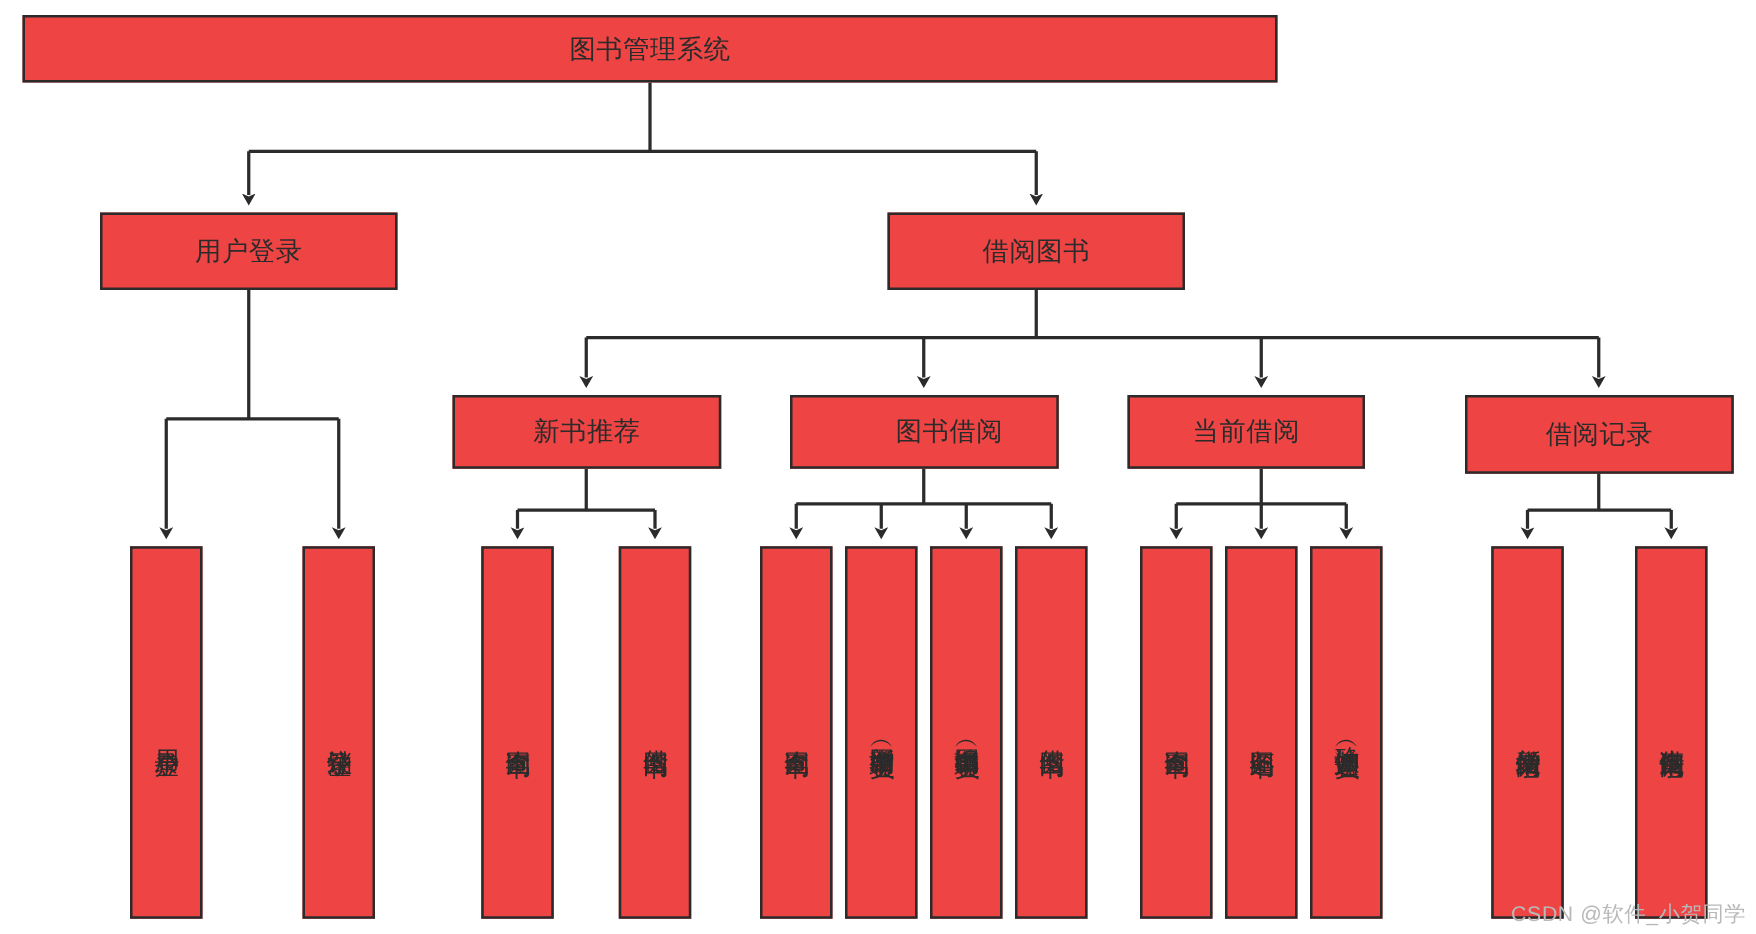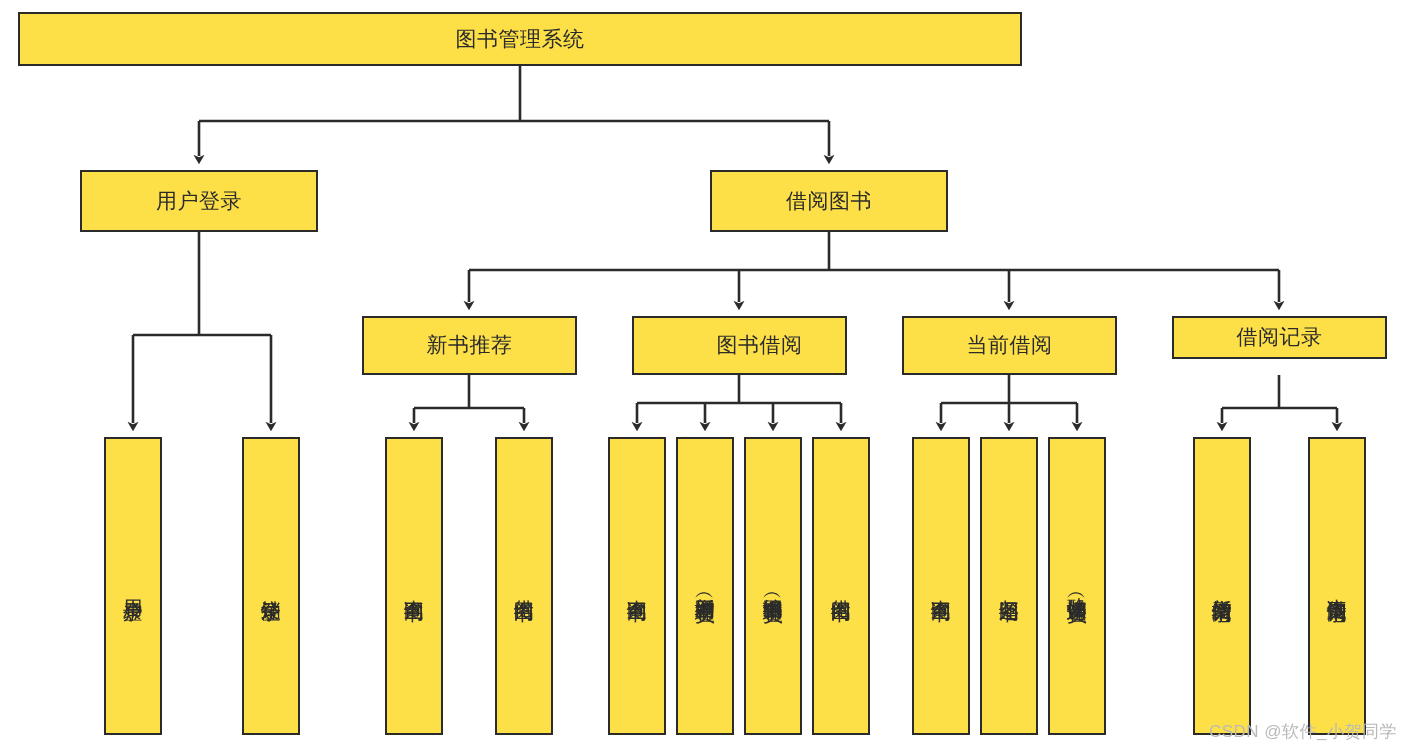--- a/index.html
+++ b/index.html
@@ -18,21 +18,21 @@
     position: absolute;
     left: 0;
     top: 0;
     width: 1405px;
     height: 747px;
   }
   .node-box {
     position: absolute;
     box-sizing: border-box;
     border: 2px solid #2b2b2b;
-    background: #fde047;
+    background: #ef4444;
     display: flex;
     align-items: center;
     justify-content: center;
     overflow: hidden;
     font-family: Liberation Serif, serif;
   }
   .node-label {
     color: #2b2b2b;
     font-size: 21px;
     line-height: 1.18;
@@ -132,24 +132,24 @@
   <div class="node-box" style="left:710px; top:170px; width:238px; height:62px;">
     <span class="node-label">借阅图书</span>
   </div>
 
   <div class="node-box" style="left:362px; top:316px; width:215px; height:59px;">
     <span class="node-label">新书推荐</span>
   </div>
   <div class="node-box" style="left:632px; top:316px; width:215px; height:59px;padding-left:40px;">
     <span class="node-label">图书借阅</span>
   </div>
-  <div class="node-box" style="left:902px; top:316px; width:215px; height:59px;">
+  <div class="node-box" style="left:902px; top:316px; width:190px; height:59px;">
     <span class="node-label">当前借阅</span>
   </div>
-  <div class="node-box" style="left:1172px; top:316px; width:215px; height:43px;">
+  <div class="node-box" style="left:1172px; top:316px; width:215px; height:63px;">
     <span class="node-label">借阅记录</span>
   </div>
 
   <div class="node-box" style="left:104px; top:437px; width:58px; height:298px;">
     <span class="node-label vertical">用户登录</span>
   </div>
   <div class="node-box" style="left:242px; top:437px; width:58px; height:298px;">
     <span class="node-label vertical">注销登录</span>
   </div>
 

